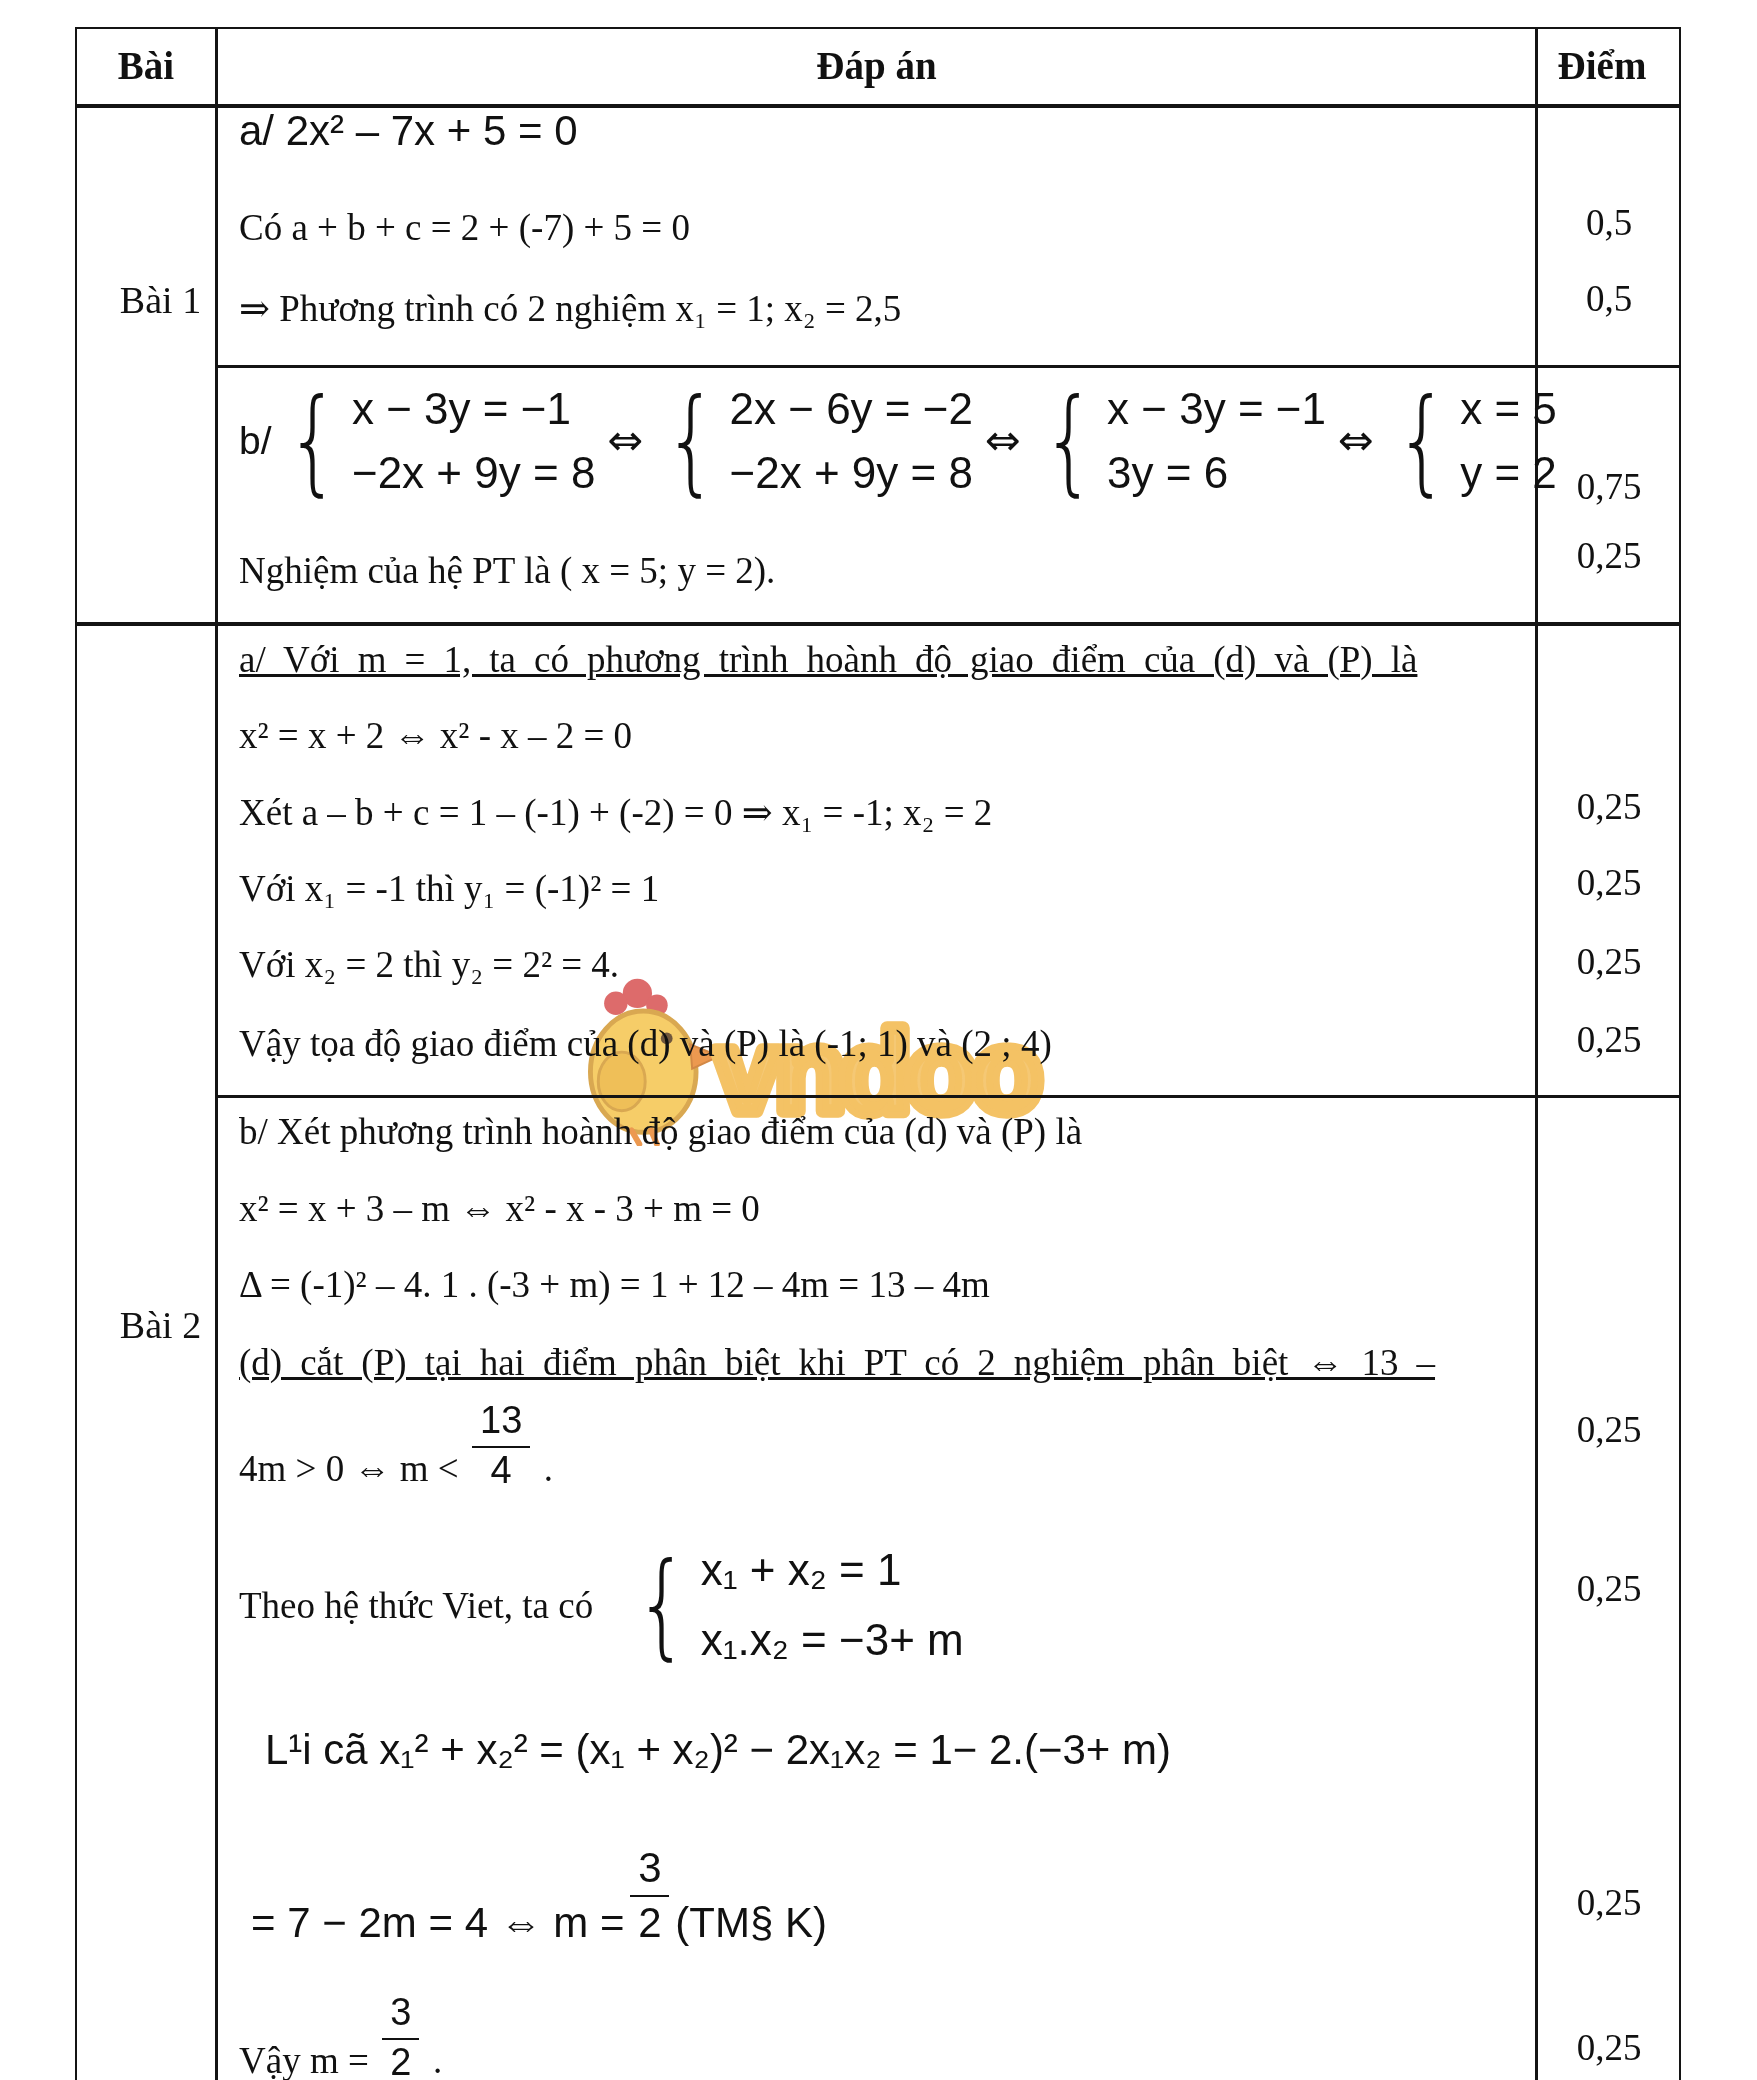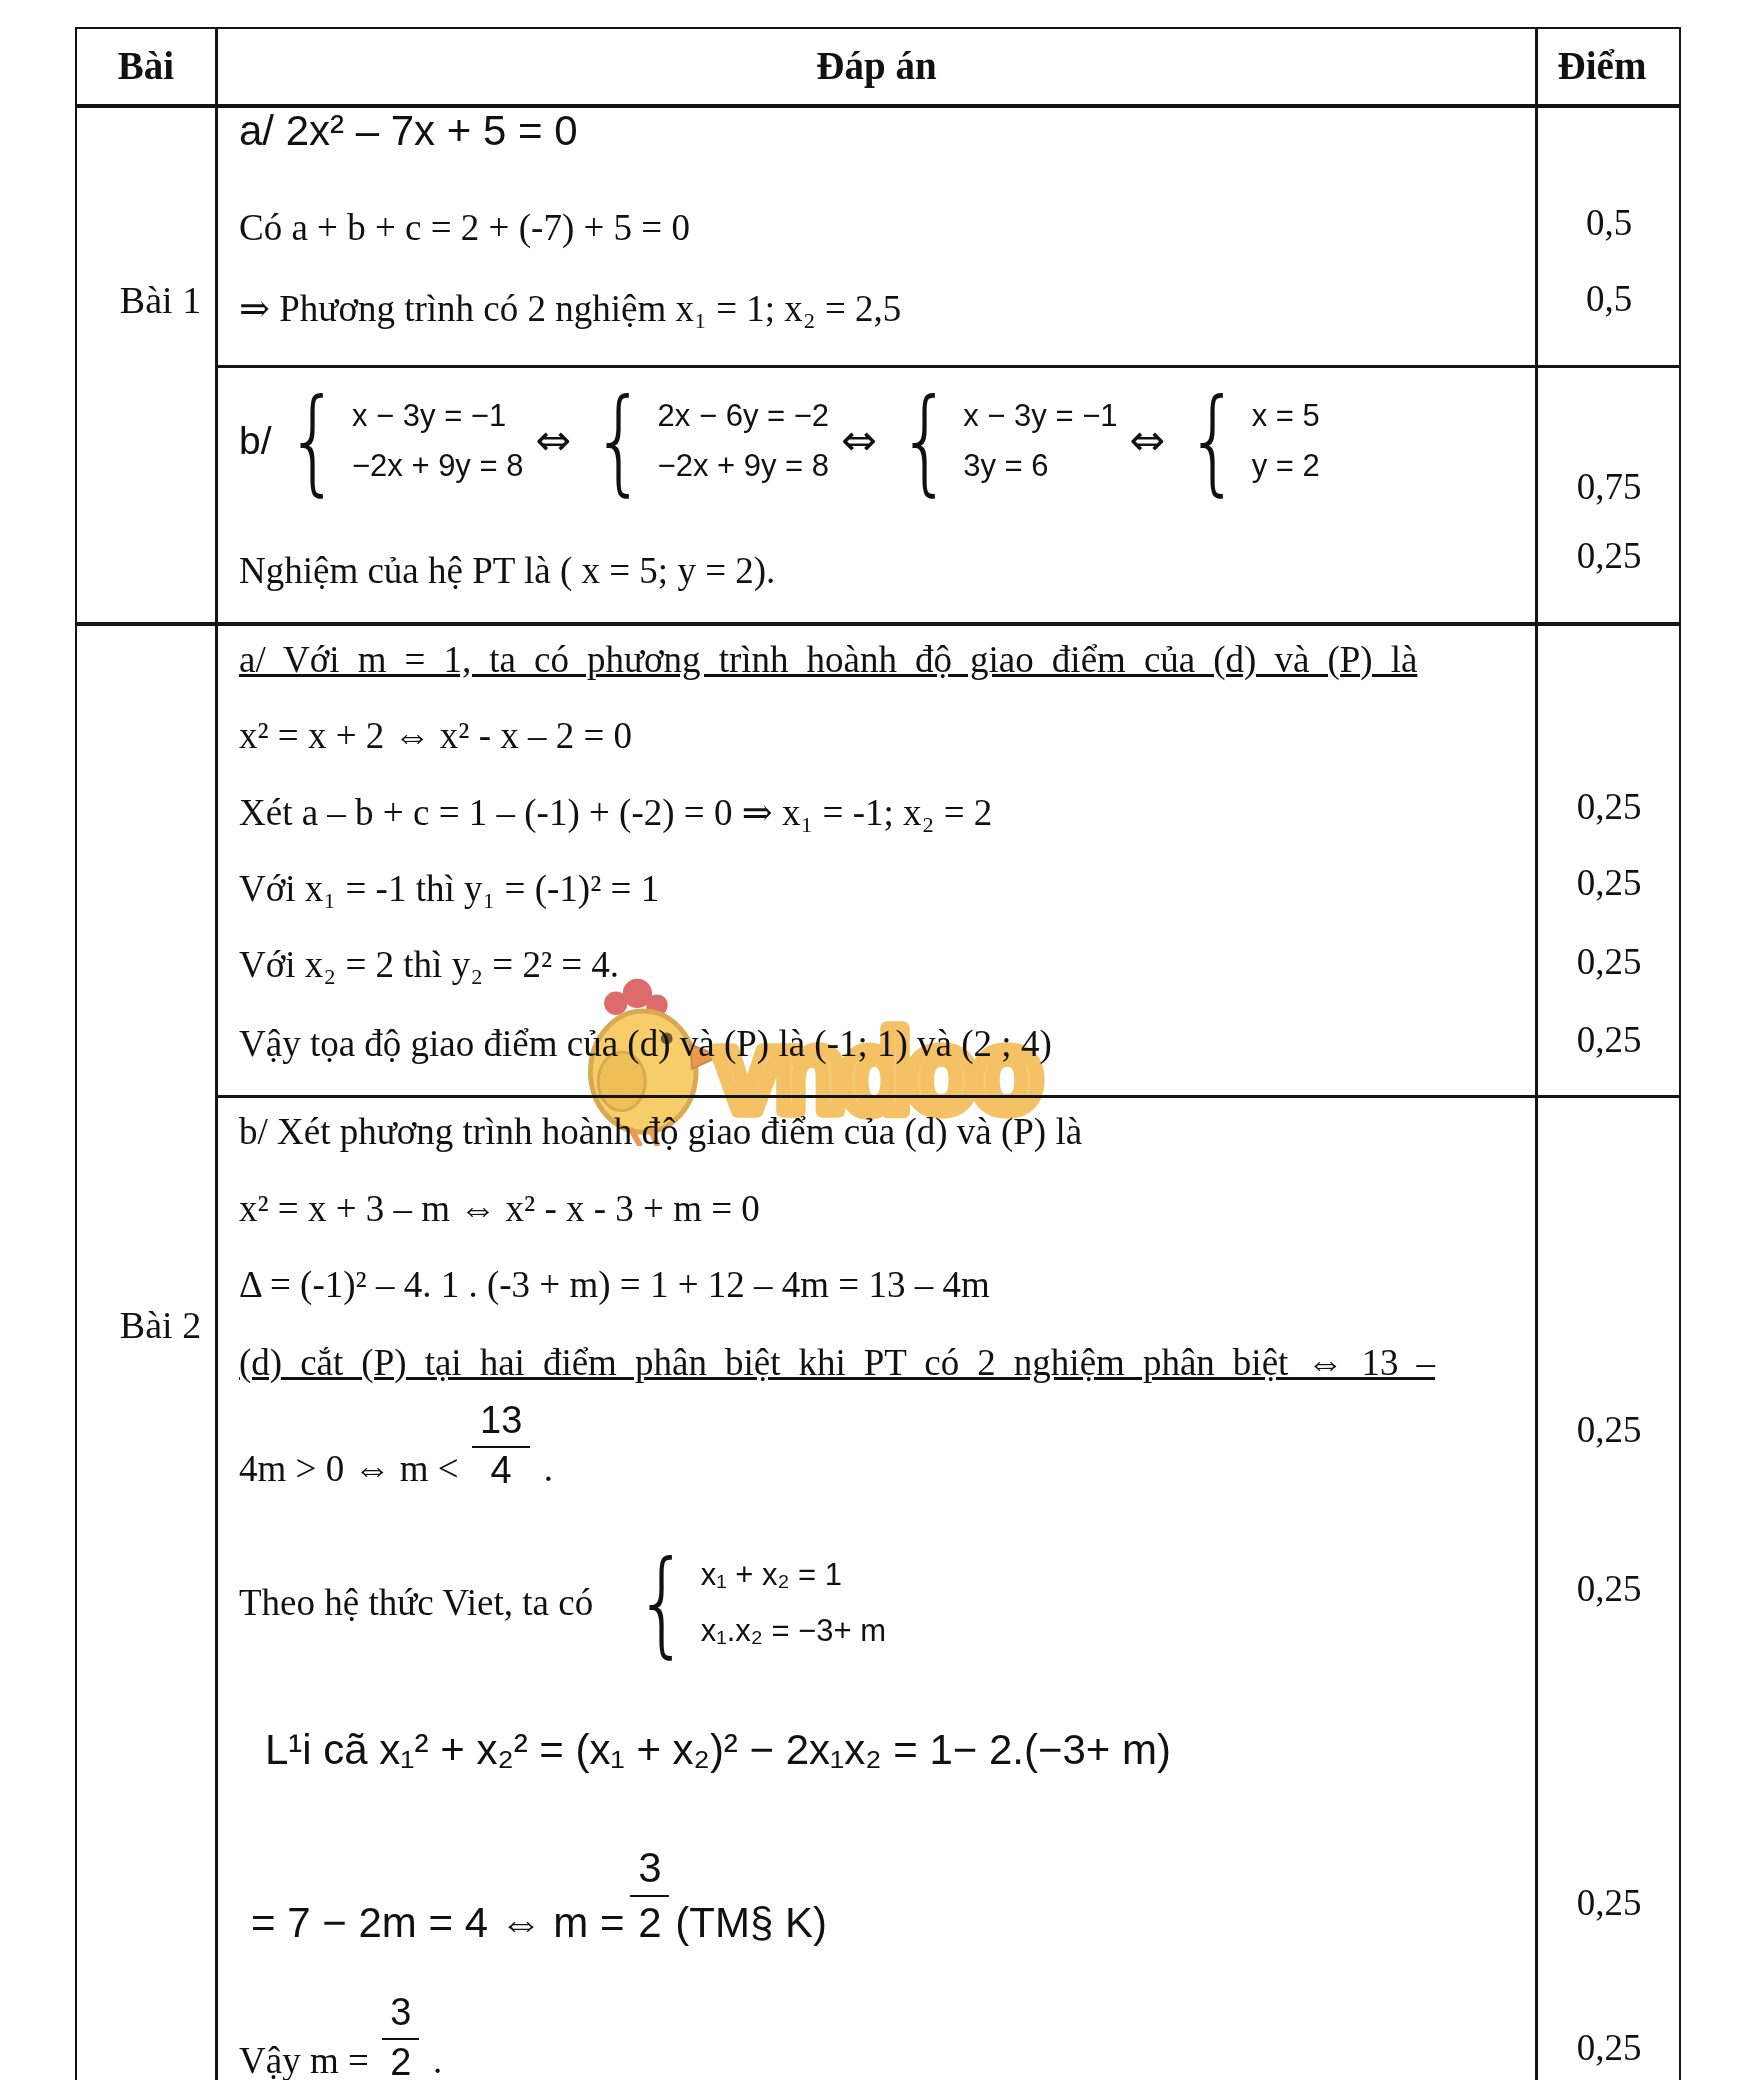--- a/index.html
+++ b/index.html
@@ -36,21 +36,21 @@
   .big  { font-size:42px; }
   .wide { word-spacing:8.8px;text-decoration:underline; }
   .score { position:absolute; left:1461px; width:142px; text-align:center; font-size:37px;
            line-height:49px; z-index:4; }
   
   .sys-row { display:flex; align-items:center; }
   .sys-prefix { font-size:39px; margin-right:5.9px; }
   .system { display:inline-flex; align-items:center; }
   .brace { font-family:"DejaVu Sans",sans-serif; font-weight:250; font-size:114px; line-height:1;
            transform:scaleX(.75); transform-origin:center; }
-  .eqs { display:inline-flex; flex-direction:column; gap:15.7px; font-size:31px; line-height:1.1; margin-left:2px; }
+  .eqs { display:inline-flex; flex-direction:column; gap:15.7px; font-size:44px; line-height:1.1; margin-left:2px; }
   .conn { font-size:43px; margin:0 11.8px; font-family:"DejaVu Sans",sans-serif; }
   
   .frac-line { display:flex; align-items:flex-end; }
   .frac { display:inline-flex; flex-direction:column; align-items:center;
           font-family:"Liberation Sans","DejaVu Sans",sans-serif; font-size:38px; line-height:1.05;
           margin:0 13.7px; }
   .frac .num { border-bottom:2.9px solid #111; padding:2px 7.8px 4.9px; }
   .frac .den { padding-top:3.9px; }
   .tight { margin:0 5.9px; }
 </style>

